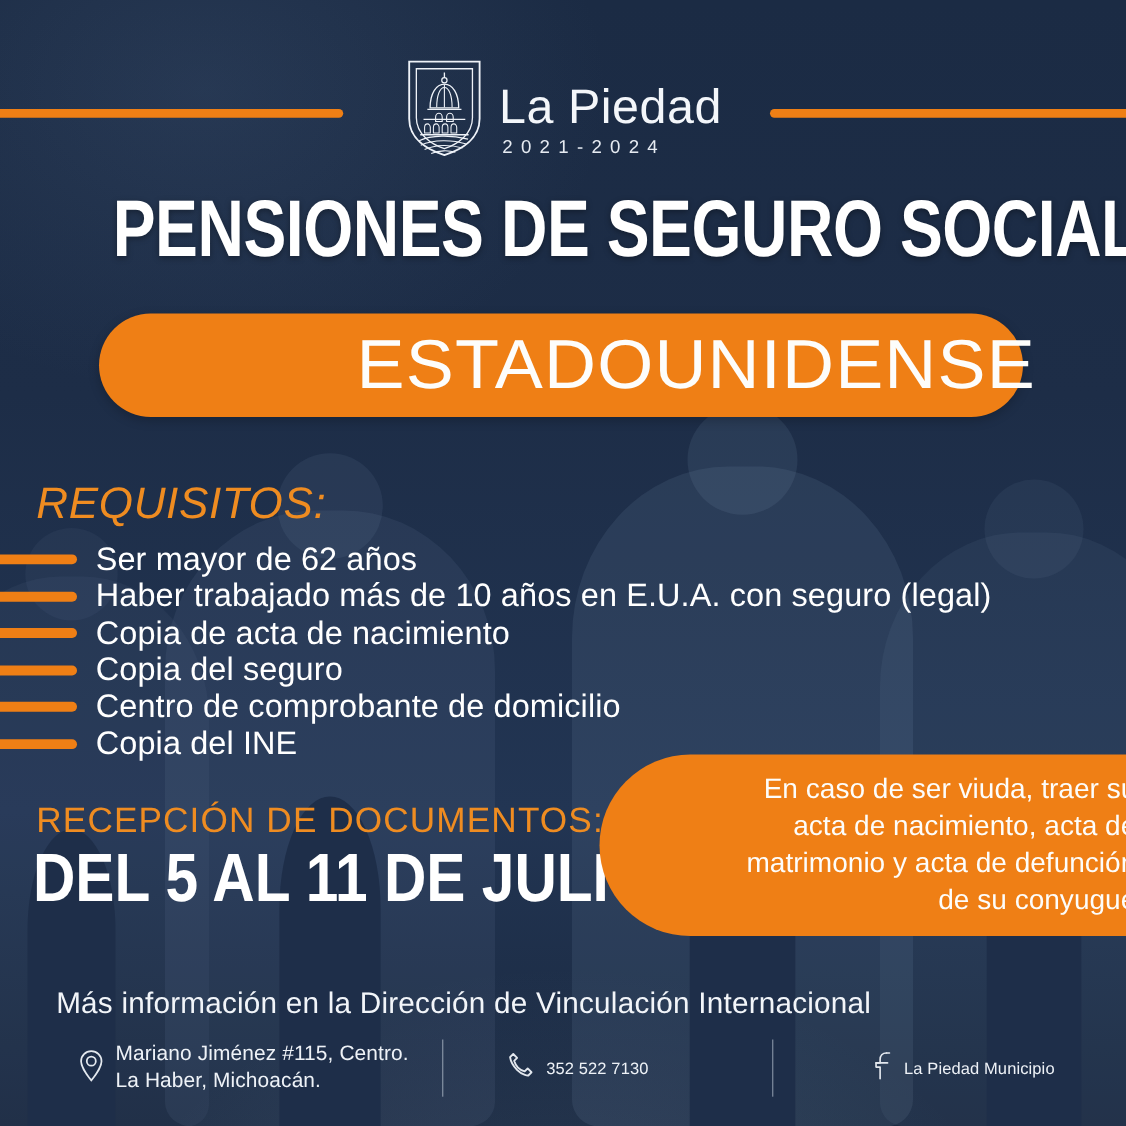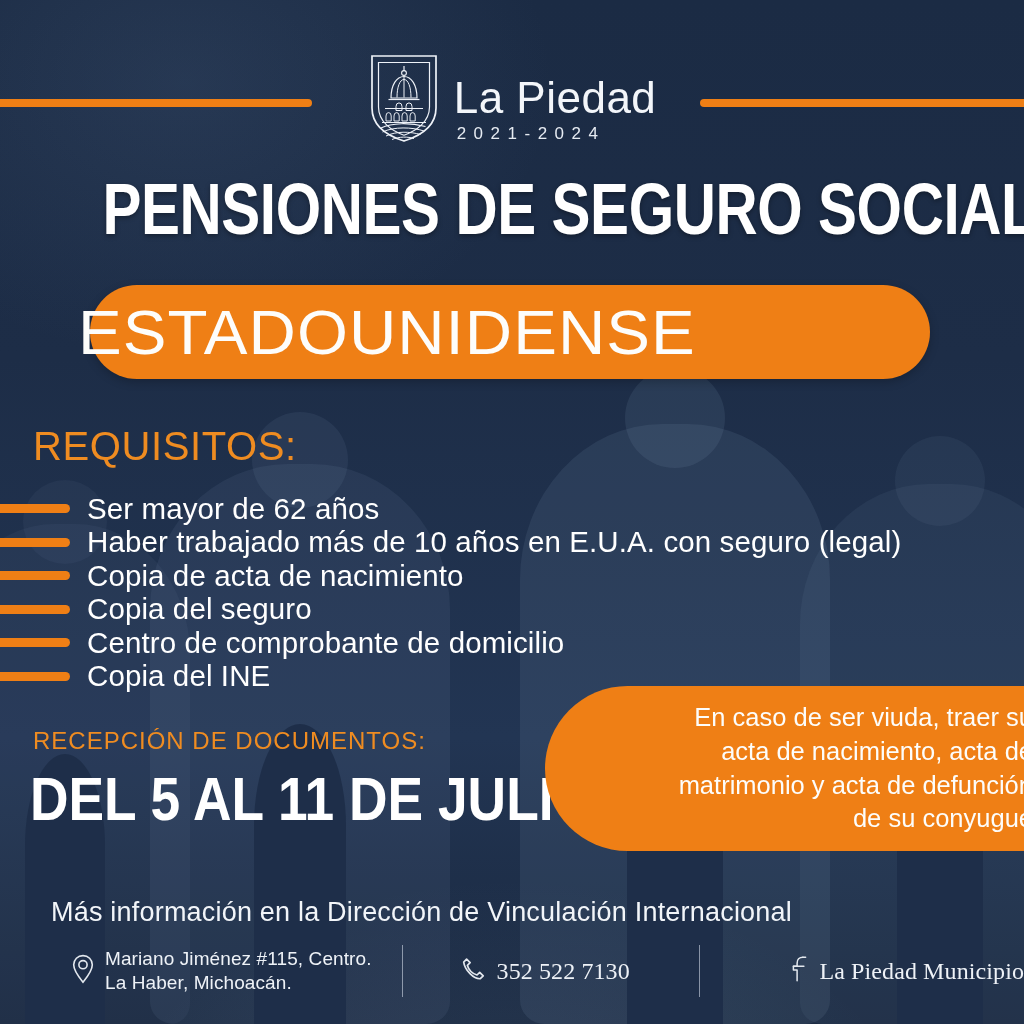--- a/index.html
+++ b/index.html
@@ -64,44 +64,44 @@
     letter-spacing:-0.5px;
     transform:scaleX(.80); transform-origin:50% 50%;
     white-space:nowrap;
     text-shadow:0 2px 6px rgba(0,0,0,.35);
   }
 
   
   .pill {
     position:absolute; left:90px; top:285px; width:840px; height:94px;
     background:#ef7f15; border-radius:47px;
-    display:flex; align-items:center; justify-content:flex-start;
+    display:flex; align-items:center; justify-content:flex-end;
     box-shadow:0 3px 10px rgba(0,0,0,.22);
   }
   .pill-text {
     font-size:63px; color:#fdfdfb; font-weight:400; letter-spacing:1px;
     transform:scaleX(1.04); white-space:nowrap;
   }
 
   
   .sec-label {
     position:absolute; color:#ef8c21; font-size:40px; letter-spacing:.6px; font-weight:400;
   }
-  #requisitos-label { left:33px; top:424px; }
+  #requisitos-label { left:33px; top:436px;font-style:italic; }
 
   .req-list { position:absolute; left:0; top:492px; width:884px; }
   .req-item { display:flex; align-items:center; height:33.5px; }
   .req-dash {
     flex:0 0 auto; width:70px; height:9px; background:#ef7f15;
     border-radius:0 5px 5px 0; margin-right:17px;
   }
   .req-text { font-size:29.5px; color:#ffffff; white-space:nowrap; letter-spacing:.1px; }
 
   
-  #recepcion-label { left:33px; top:727px; font-size:24px; letter-spacing:1px; }
+  #recepcion-label { left:33px; top:727px; font-size:32px; letter-spacing:1px; }
   .big-date {
     position:absolute; left:30px; top:763px;
     font-family:"Liberation Sans Narrow","Liberation Sans",sans-serif;
     font-weight:700; font-size:62px; color:#ffffff; letter-spacing:0px;
     transform:scaleX(.86); transform-origin:0 50%; white-space:nowrap;
   }
 
   
   .callout {
     position:absolute; left:545px; top:686px; width:520px; height:165px;
@@ -123,21 +123,21 @@
     position:absolute; left:0; top:940px; width:1024px; height:62px;
     display:flex; align-items:center;gap:30px;
   }
   .contact-cell { display:flex; align-items:center; gap:11px; color:#eef2f7; }
   #contact-address { width:404px; padding-left:72px; }
   #contact-phone   { width:282px; padding-left:28px; }
   #contact-social  { width:338px; padding-left:60px; }
   .c-icon { flex:0 0 auto; opacity:.95; }
   .c-lines { display:flex; flex-direction:column; line-height:1.27; }
   .c-text { font-size:19px; letter-spacing:.1px; white-space:nowrap; }
-  .c-text.big { font-size:24px;font-family:Liberation Serif, serif; }
+  .c-text.big { font-size:15px; }
   .vdiv { width:1px; height:52px; background:rgba(225,233,244,.55); flex:0 0 auto; }
 </style>
 </head>
 <body>
 
 <div id="poster">
 
   <div class="bg-layer">
     <div class="fig" style="left:150px;width:300px;height:560px;">
       <div class="head" style="top:-52px;width:96px;height:96px;background:rgba(150,175,205,.085);"></div>

